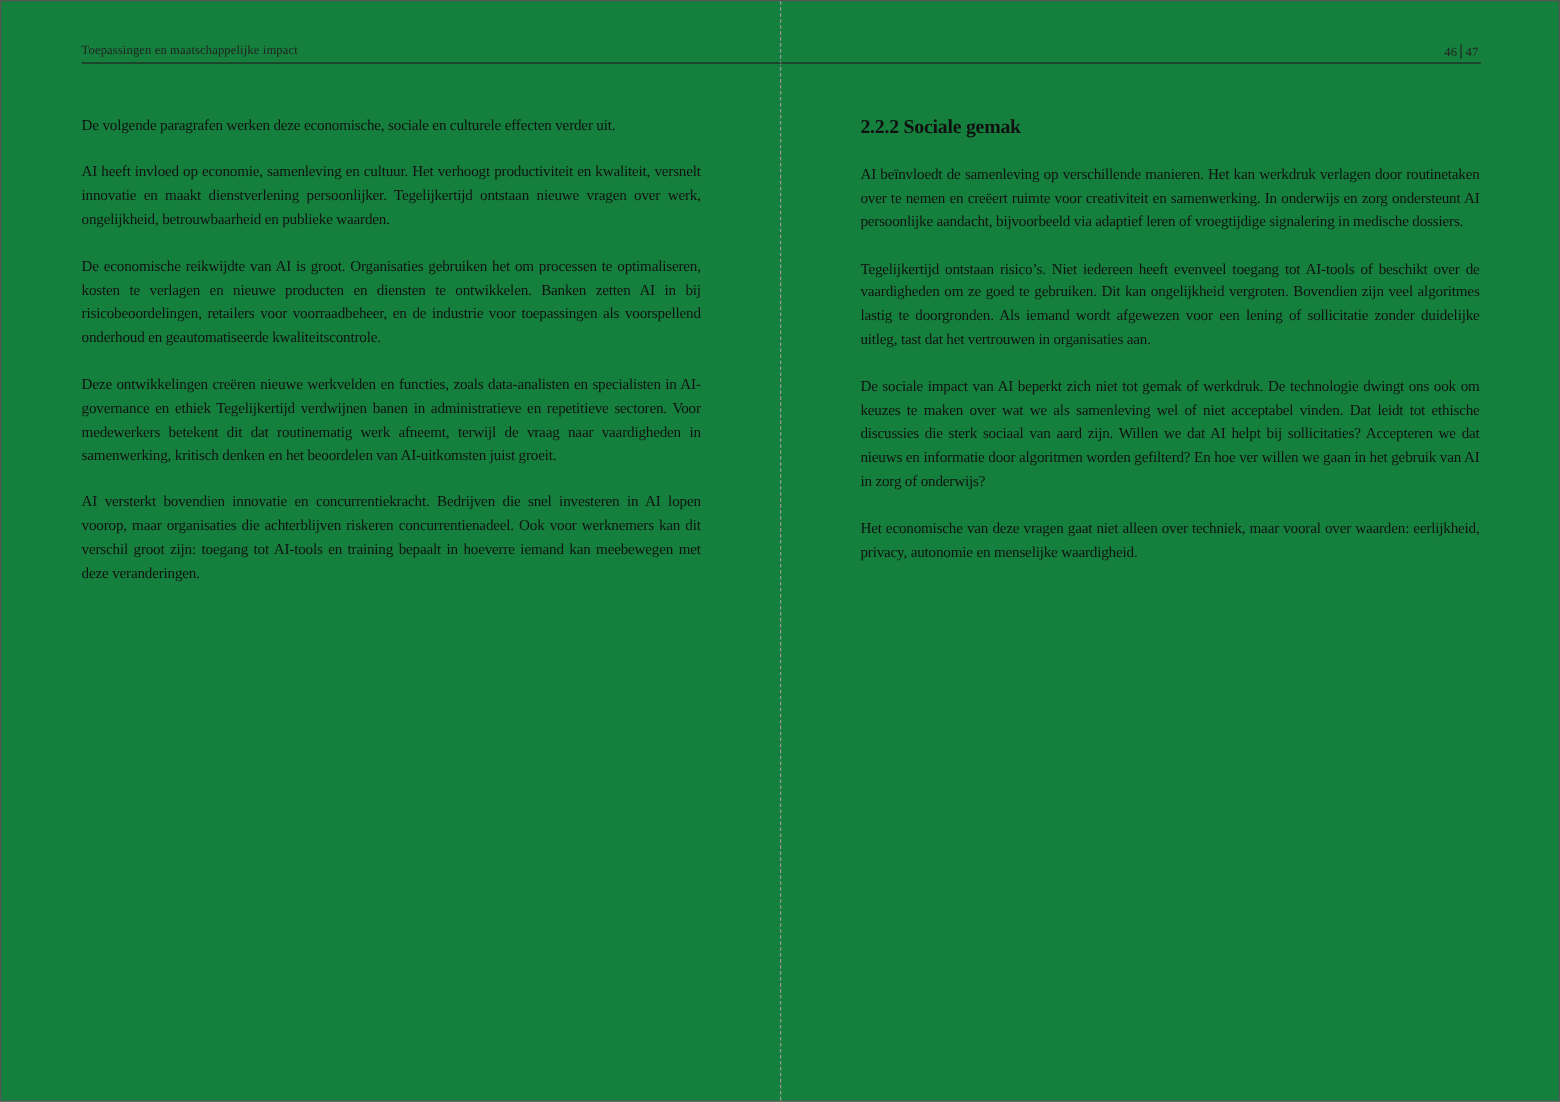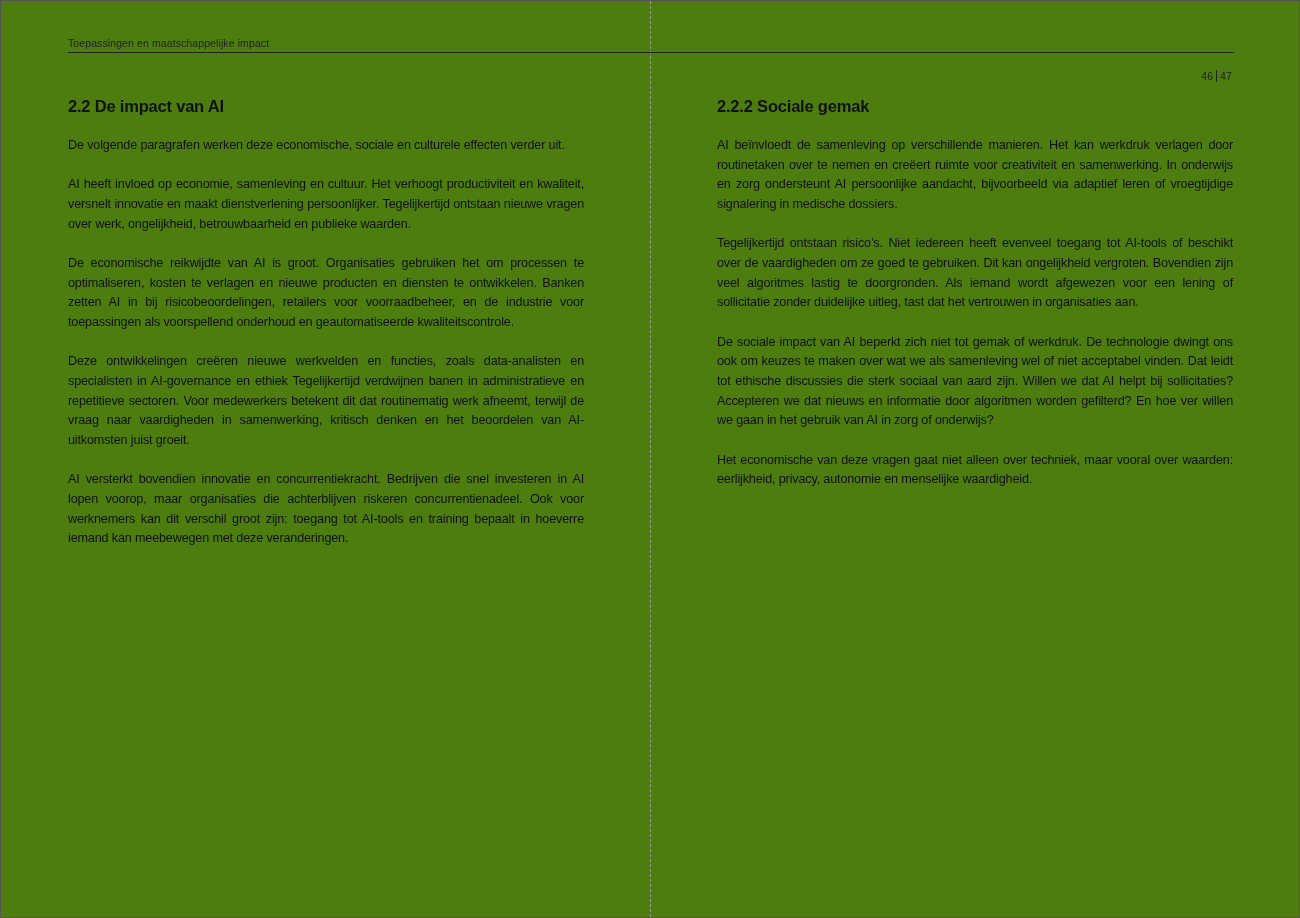--- a/index.html
+++ b/index.html
@@ -14,39 +14,40 @@
       overflow: hidden;
       font-family: "Liberation Sans", "DejaVu Sans", sans-serif;
       color: #111111;
     }
     .spread {
       position: absolute;
       left: 0; top: 0;
       width: 1298px;
       height: 916px;
       border: 1px solid #555555;
-      background: #4d7c0f;
+      background: #15803d;
+      font-family: Liberation Serif, serif;
     }
     .fold {
       position: absolute;
       left: 649px;
       top: 0;
       width: 0;
       height: 916px;
       border-left: 1px dashed #9a9a9a;
     }
     .running-header {
       position: absolute;
       top: 36px;
       font-size: 10.5px;
       letter-spacing: 0.1px;
       color: #222222;
     }
     .header-left { left: 67px; }
-    .header-right { right: 67px; text-align: right; margin-top: 33px; }
+    .header-right { right: 67px; text-align: right; }
     .header-rule {
       position: absolute;
       top: 51px;
       height: 0;
       border-top: 1px solid #222222;
     }
     .rule-left { left: 67px; width: 583px; }
     .rule-right { left: 650px; width: 583px; }
     .pagenum-sep {
       display: inline-block;
@@ -87,21 +88,20 @@
   <div class="fold"></div>
 
   <div class="running-header header-left">Toepassingen en maatschappelijke impact</div>
   <div class="header-rule rule-left"></div>
   <div class="header-rule rule-right"></div>
   <div class="running-header header-right">
     <span>46</span><span class="pagenum-sep"></span><span>47</span>
   </div>
 
   <div class="page-col col-left">
-    <h2>2.2 De impact van AI</h2>
     <p>De volgende paragrafen werken deze economische, sociale en culturele effecten verder uit.</p>
     <p>AI heeft invloed op economie, samenleving en cultuur. Het verhoogt productiviteit en kwaliteit, versnelt innovatie en maakt dienstverlening persoonlijker. Tegelijkertijd ontstaan nieuwe vragen over werk, ongelijkheid, betrouwbaarheid en publieke waarden.</p>
     <p>De economische reikwijdte van AI is groot. Organisaties gebruiken het om processen te optimaliseren, kosten te verlagen en nieuwe producten en diensten te ontwikkelen. Banken zetten AI in bij risicobeoordelingen, retailers voor voorraadbeheer, en de industrie voor toepassingen als voorspellend onderhoud en geautomatiseerde kwaliteitscontrole.</p>
     <p>Deze ontwikkelingen creëren nieuwe werkvelden en functies, zoals data-analisten en specialisten in AI-governance en ethiek Tegelijkertijd verdwijnen banen in administratieve en repetitieve sectoren. Voor medewerkers betekent dit dat routinematig werk afneemt, terwijl de vraag naar vaardigheden in samenwerking, kritisch denken en het beoordelen van AI-uitkomsten juist groeit.</p>
     <p>AI versterkt bovendien innovatie en concurrentiekracht. Bedrijven die snel investeren in AI lopen voorop, maar organisaties die achterblijven riskeren concurrentienadeel. Ook voor werknemers kan dit verschil groot zijn: toegang tot AI-tools en training bepaalt in hoeverre iemand kan meebewegen met deze veranderingen.</p>
   </div>
 
   <div class="page-col col-right">
     <h3>2.2.2 Sociale gemak</h3>
     <p>AI beïnvloedt de samenleving op verschillende manieren. Het kan werkdruk verlagen door routinetaken over te nemen en creëert ruimte voor creativiteit en samenwerking. In onderwijs en zorg ondersteunt AI persoonlijke aandacht, bijvoorbeeld via adaptief leren of vroegtijdige signalering in medische dossiers.</p>

